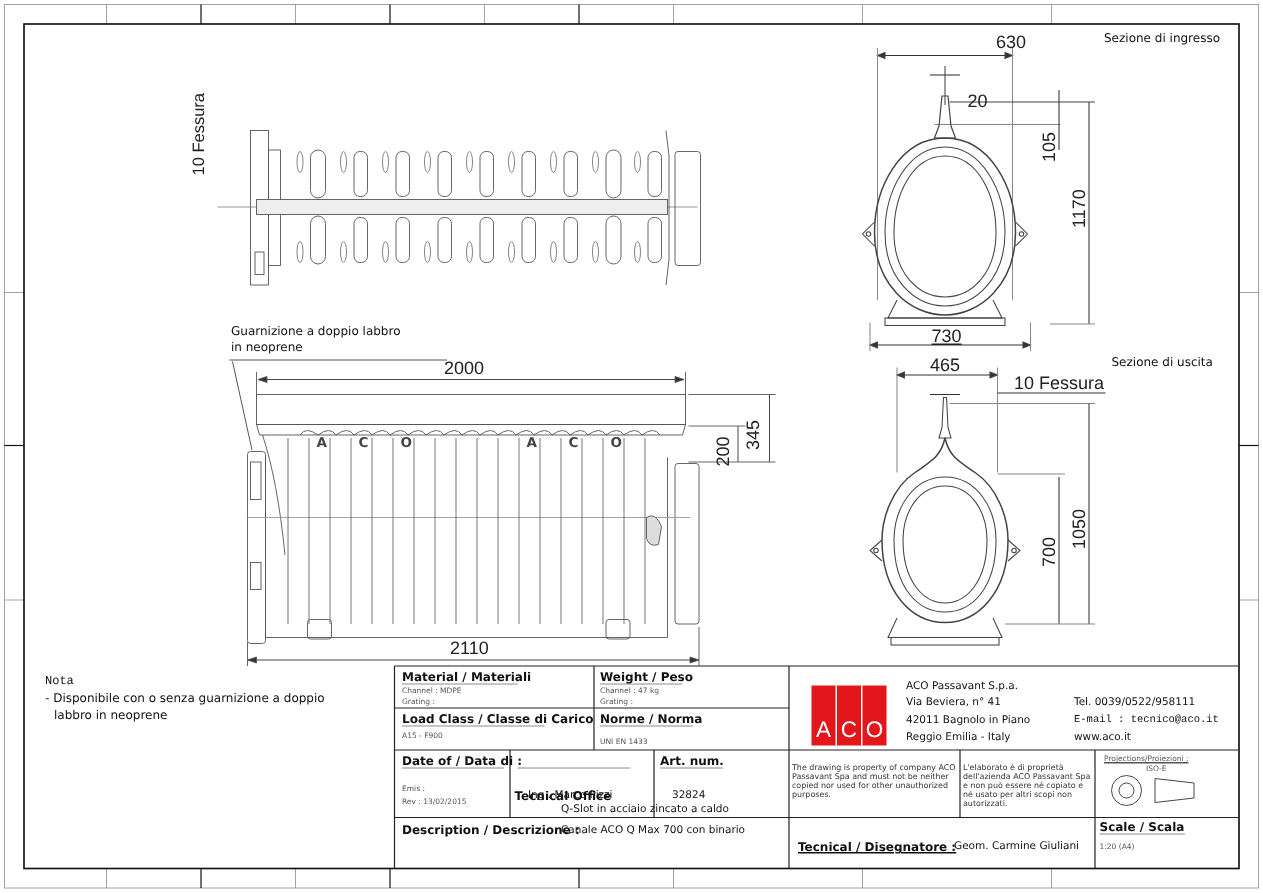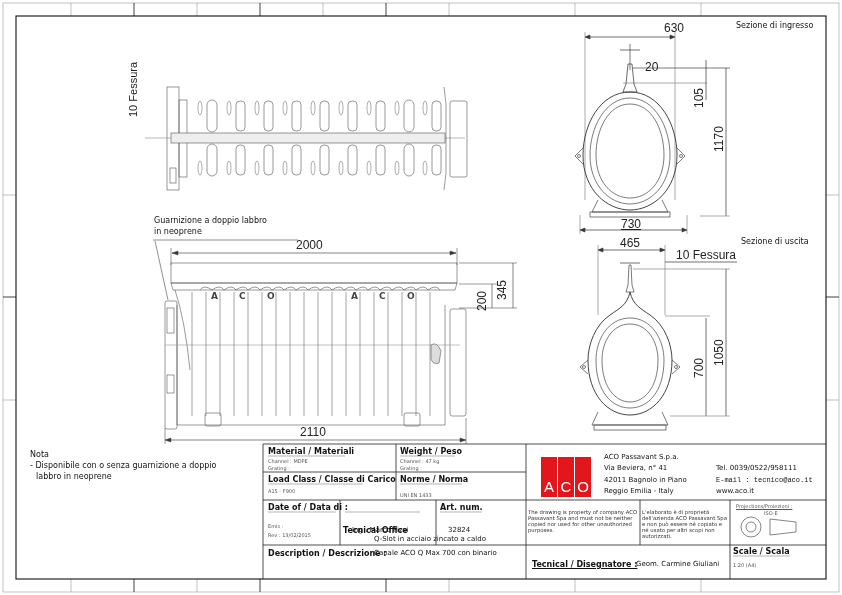--- a/index.html
+++ b/index.html
@@ -266,21 +266,21 @@
 <div class="t dim" style="left:713px;top:366px;transform:rotate(-90deg);transform-origin:left top;">1050</div>
 <div class="t dim" style="left:693px;top:378px;transform:rotate(-90deg);transform-origin:left top;">700</div>
 
 <div class="t" style="left:211px;top:292px;font-size:9px;font-weight:bold;color:#444;">A</div>
 <div class="t" style="left:239px;top:292px;font-size:9px;font-weight:bold;color:#444;">C</div>
 <div class="t" style="left:267px;top:292px;font-size:9px;font-weight:bold;color:#444;">O</div>
 <div class="t" style="left:351px;top:292px;font-size:9px;font-weight:bold;color:#444;">A</div>
 <div class="t" style="left:379px;top:292px;font-size:9px;font-weight:bold;color:#444;">C</div>
 <div class="t" style="left:407px;top:292px;font-size:9px;font-weight:bold;color:#444;">O</div>
 
-<div class="t" style="left:30px;top:451px;font-size:8px;">Nota</div>
+<div class="t" style="left:30px;top:451px;font-size:8px;font-family:Liberation Mono, monospace;">Nota</div>
 <div class="t" style="left:30px;top:462px;font-size:8px;">- Disponibile con o senza guarnizione a doppio</div>
 <div class="t" style="left:36px;top:473px;font-size:8px;">labbro in neoprene</div>
 
 <div class="t hdr" style="left:268px;top:448px;">Material / Materiali</div>
 <div class="t small" style="left:268px;top:459px;">Channel : MDPE</div>
 <div class="t small" style="left:268px;top:466px;">Grating :</div>
 
 <div class="t hdr" style="left:400px;top:448px;">Weight / Peso</div>
 <div class="t small" style="left:400px;top:459px;">Channel : 47 kg</div>
 <div class="t small" style="left:400px;top:466px;">Grating :</div>

